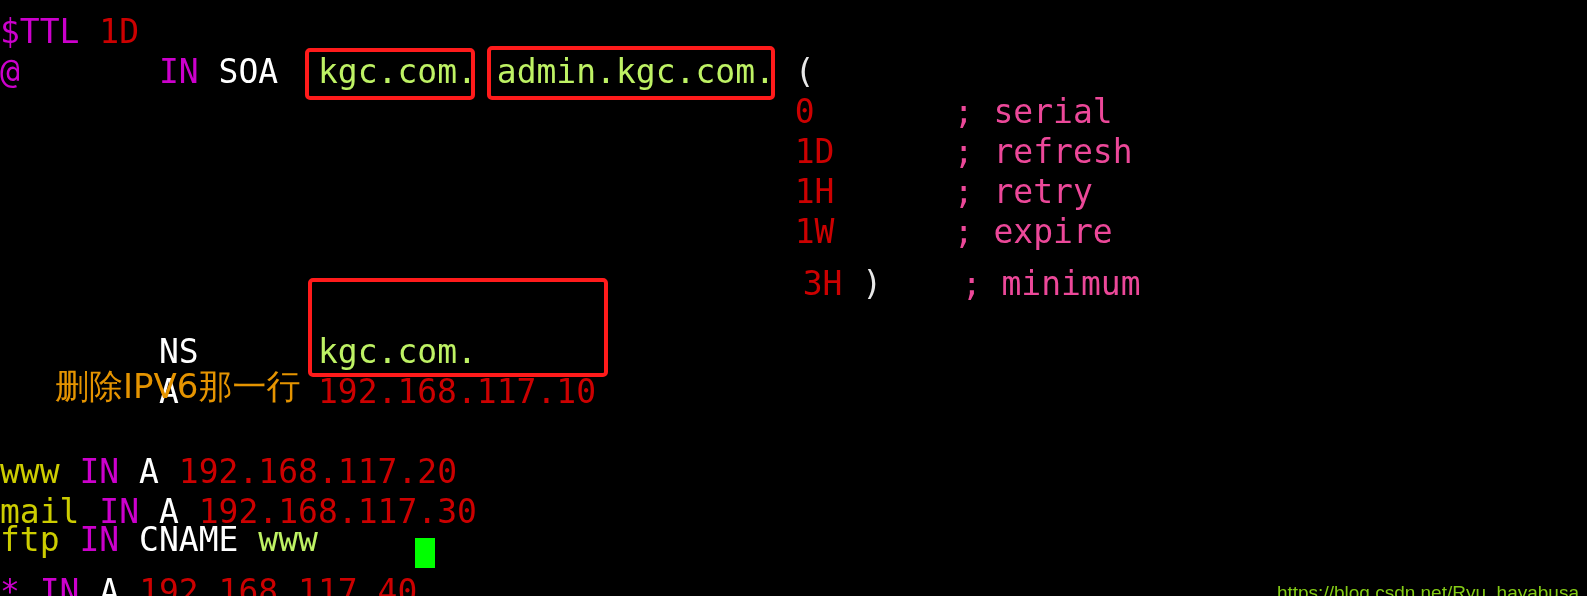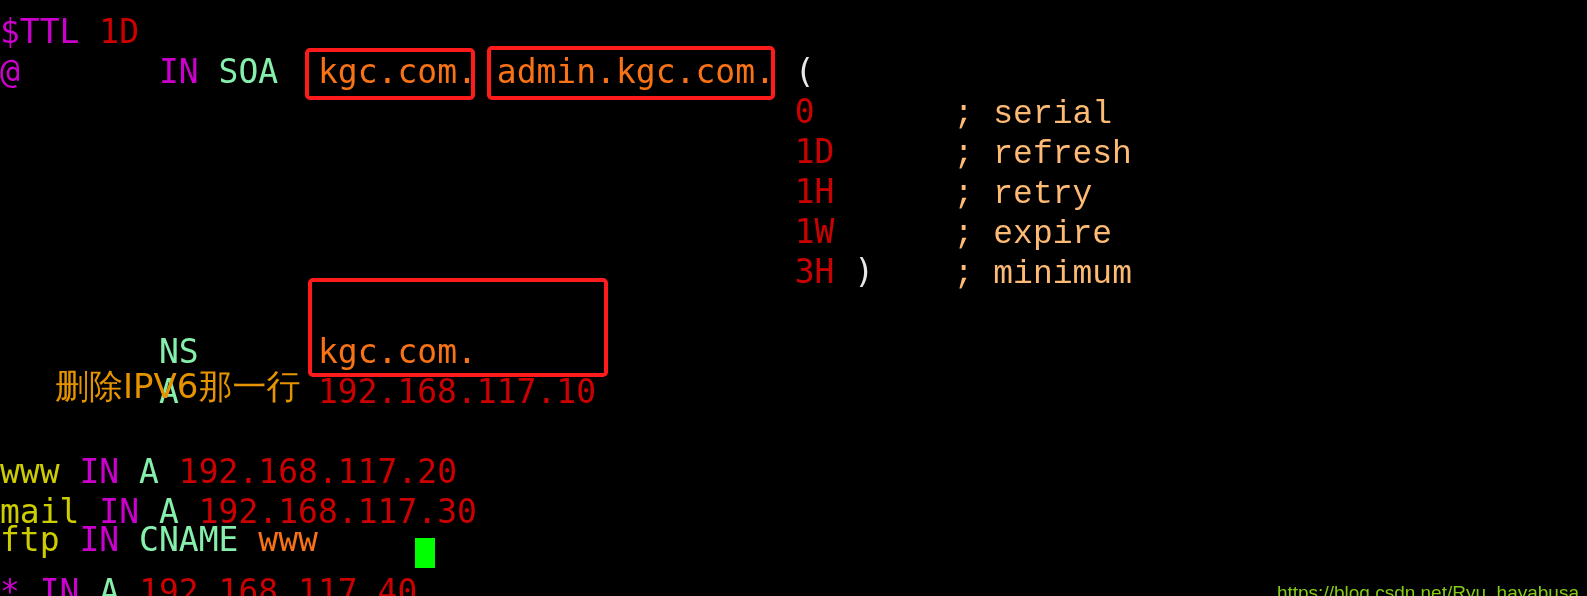--- a/index.html
+++ b/index.html
@@ -32,23 +32,23 @@
     line-height: 40px;
     font-size: 33px;
     letter-spacing: 0;
     white-space: pre;
     font-family: "DejaVu Sans Mono", "Liberation Mono", monospace;
   }
 
   
   .c-magenta { color: #cc00cc; }
   .c-red     { color: #cc0000; }
-  .c-green   { color: #86efac; }
-  .c-cyan    { color: #f97316; }
-  .c-blue    { color: #fdba74; font-family: Liberation Mono, monospace; }
+  .c-green   { color: #ffffff; }
+  .c-cyan    { color: #bef264; }
+  .c-blue    { color: #ec4899; }
   .c-yellow  { color: #cdcd00; }
   .c-white   { color: #e8e8e8; }
 
   
   .annot-box {
     position: absolute;
     border: 4px solid #ff1b1b;
     border-radius: 5px;
     box-sizing: border-box;
     pointer-events: none;
@@ -86,21 +86,21 @@
 
 <div id="terminal">
 
   <div id="buffer">
       <div class="line" style="top: 0px;"><span class="c-magenta">$TTL</span><span class="c-white"> </span><span class="c-red">1D</span></div>
       <div class="line" style="top: 40px;"><span class="c-magenta">@</span><span class="c-white">       </span><span class="c-magenta">IN</span><span class="c-white"> </span><span class="c-green">SOA</span><span class="c-white">  </span><span class="c-cyan">kgc.com.</span><span class="c-white"> </span><span class="c-cyan">admin.kgc.com.</span><span class="c-white"> </span><span class="c-white">(</span></div>
       <div class="line" style="top: 80px;"><span class="c-white">                                        </span><span class="c-red">0</span><span class="c-white">       </span><span class="c-blue">; serial</span></div>
       <div class="line" style="top: 120px;"><span class="c-white">                                        </span><span class="c-red">1D</span><span class="c-white">      </span><span class="c-blue">; refresh</span></div>
       <div class="line" style="top: 160px;"><span class="c-white">                                        </span><span class="c-red">1H</span><span class="c-white">      </span><span class="c-blue">; retry</span></div>
       <div class="line" style="top: 200px;"><span class="c-white">                                        </span><span class="c-red">1W</span><span class="c-white">      </span><span class="c-blue">; expire</span></div>
-      <div class="line" style="top: 240px;"><span class="c-white">                                        </span><span class="c-red">3H</span><span class="c-white"> </span><span class="c-white">)</span><span class="c-white">    </span><span class="c-blue">; minimum</span></div>
+      <div class="line" style="top: 252px; padding-left: 8px;"><span class="c-white">                                        </span><span class="c-red">3H</span><span class="c-white"> </span><span class="c-white">)</span><span class="c-white">    </span><span class="c-blue">; minimum</span></div>
       <div class="line" style="top: 280px;"></div>
       <div class="line" style="top: 320px;"><span class="c-white">        </span><span class="c-green">NS</span><span class="c-white">      </span><span class="c-cyan">kgc.com.</span></div>
       <div class="line" style="top: 360px;"><span class="c-white">        </span><span class="c-green">A</span><span class="c-white">       </span><span class="c-red">192.168.117.10</span></div>
       <div class="line" style="top: 400px;"></div>
       <div class="line" style="top: 440px; text-align: center;"><span class="c-yellow">www</span><span class="c-white"> </span><span class="c-magenta">IN</span><span class="c-white"> </span><span class="c-green">A</span><span class="c-white"> </span><span class="c-red">192.168.117.20</span></div>
       <div class="line" style="top: 480px; text-align: center;"><span class="c-yellow">mail</span><span class="c-white"> </span><span class="c-magenta">IN</span><span class="c-white"> </span><span class="c-green">A</span><span class="c-white"> </span><span class="c-red">192.168.117.30</span></div>
       <div class="line" style="top: 508px;"><span class="c-yellow">ftp</span><span class="c-white"> </span><span class="c-magenta">IN</span><span class="c-white"> </span><span class="c-green">CNAME</span><span class="c-white"> </span><span class="c-cyan">www</span></div>
       <div class="line" style="top: 560px;"><span class="c-magenta">*</span><span class="c-white"> </span><span class="c-magenta">IN</span><span class="c-white"> </span><span class="c-green">A</span><span class="c-white"> </span><span class="c-red">192.168.117.40</span></div>
     </div>
 

